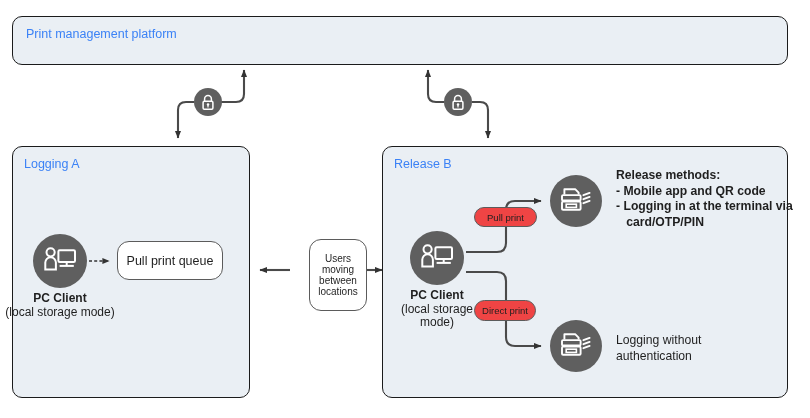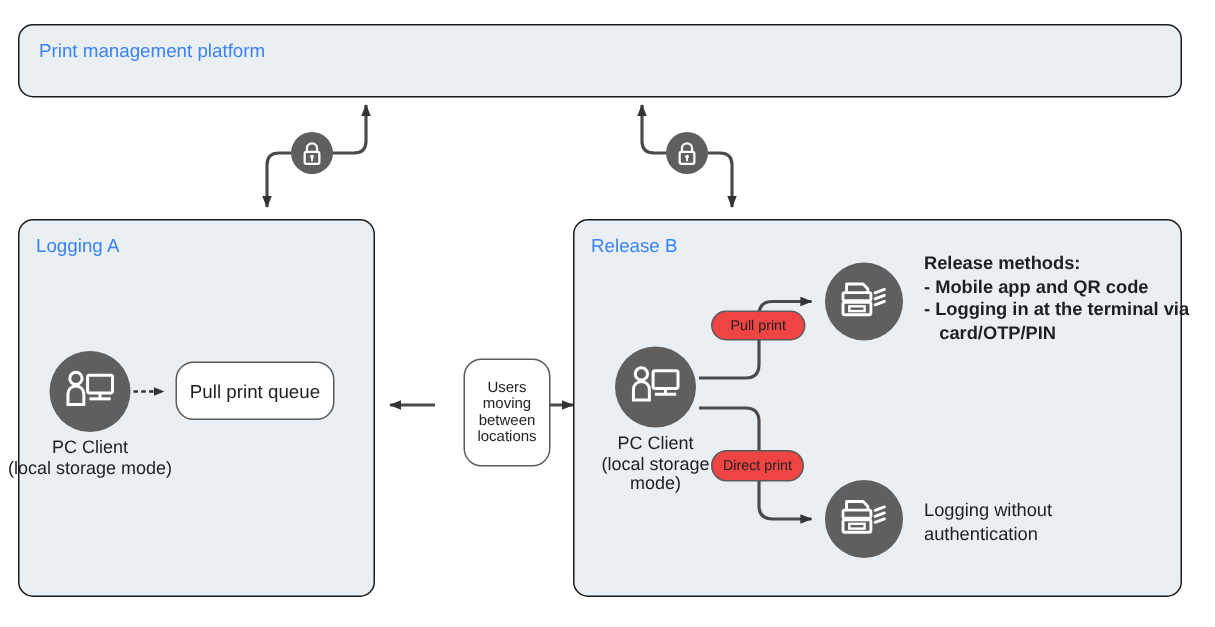--- a/index.html
+++ b/index.html
@@ -39,21 +39,21 @@
   .c-pc-b{left:410px;top:231px;width:54px;height:54px;}
   .c-pr-1{left:550px;top:175px;width:52px;height:52px;}
   .c-pr-2{left:550px;top:320px;width:52px;height:52px;}
   .lock{position:absolute;border-radius:50%;background:#5f5f5f;
         display:flex;align-items:center;justify-content:center;
         width:28px;height:28px;}
   .lock-a{left:194px;top:88px;}
   .lock-b{left:444px;top:88px;}
 
   .caption{position:absolute;text-align:center;font-size:12px;line-height:1.14;color:#1f1f1f;}
-  .caption b{font-weight:normal;}
+  .caption b{font-weight:bold;}
   .cap-a{left:0px;top:292px;width:120px;}
   .cap-b{left:388px;top:289px;width:98px;}
 
   .note{position:absolute;font-size:12.2px;line-height:1.28;color:#1f1f1f;white-space:pre;}
   .note-release{left:616px;top:168px;font-weight:bold;}
   .note-noauth{left:616px;top:333px;}
 </style>
 </head>
 <body>
 

